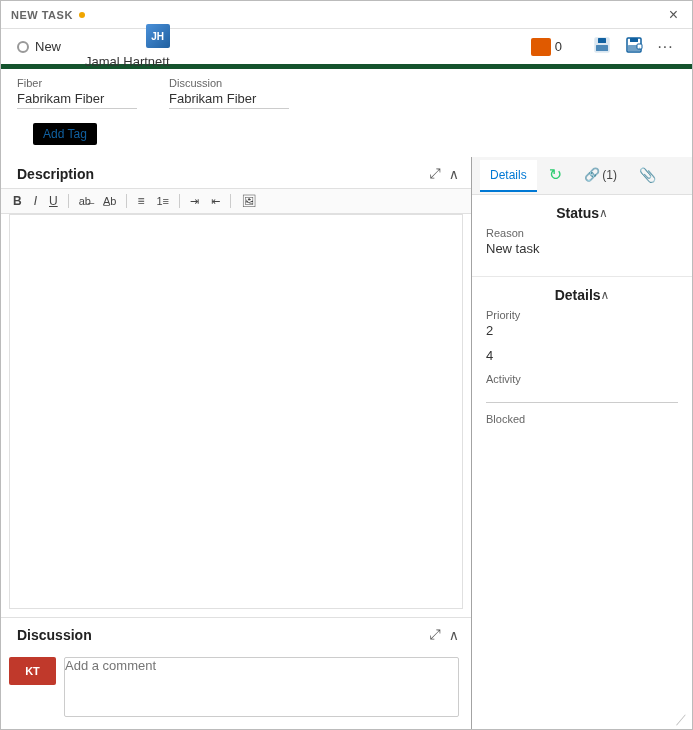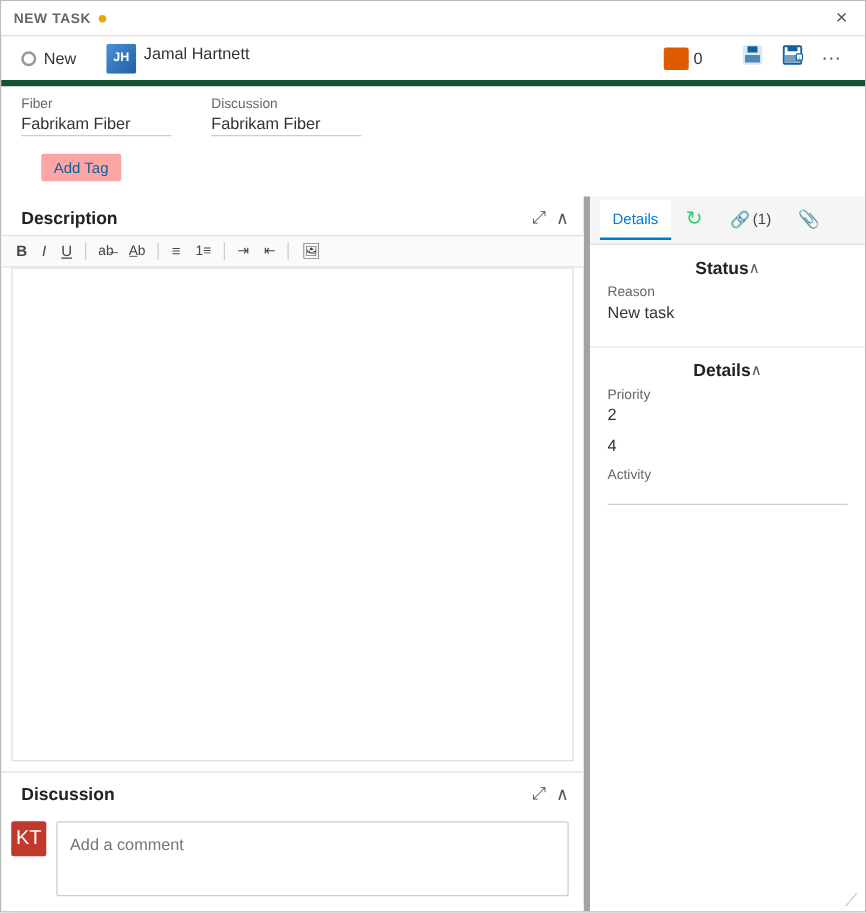--- a/index.html
+++ b/index.html
@@ -80,23 +80,24 @@
     }
     .status-dot {
       width: 12px;
       height: 12px;
       border-radius: 50%;
       border: 2px solid #999;
       background: #fff;
     }
     .assignee {
       display: flex;
-      align-items: flex-start;
+      align-items: flex-end;
       gap: 6px;
       margin-left: 8px;
+      flex-direction: column;
     }
     .avatar {
       width: 24px;
       height: 24px;
       border-radius: 2px;
       background: #2060a0;
       display: flex;
       align-items: center;
       justify-content: center;
       overflow: hidden;
@@ -154,38 +155,38 @@
     }
     .meta-field .value {
       font-size: 13px;
       color: #333;
       border-bottom: 1px solid #ccc;
       padding-bottom: 2px;
       min-width: 120px;
     }
     .add-tag-btn {
       margin: 6px 16px 6px 16px;
-      background: #fca5a5;
+      background: #000000;
       border: none;
       padding: 4px 10px;
       font-size: 12px;
       color: #1060a0;
       cursor: pointer;
       border-radius: 2px;
     }
     .main-content {
       display: flex;
       flex: 1;
       overflow: hidden;
     }
     .left-panel {
       flex: 1;
       display: flex;
       flex-direction: column;
-      border-right: 5px solid #a3a3a3;
+      border-right: 1px solid #a3a3a3;
       overflow: hidden;
     }
     .right-panel {
       width: 220px;
       display: flex;
       flex-direction: column;
       overflow: hidden;
     }
     .section-header {
       display: flex;
@@ -245,37 +246,37 @@
       border-top: 1px solid #e0e0e0;
       padding-bottom: 8px;
     }
     .discussion-input-row {
       display: flex;
       align-items: flex-start;
       padding: 8px 12px 4px 8px;
       gap: 8px;
     }
     .user-avatar-small {
-      width: 28px;
+      width: 47px;
       height: 28px;
       background: #c0392b;
       border-radius: 2px;
       display: flex;
       align-items: center;
       justify-content: center;
       color: white;
-      font-size: 16px;
-      font-weight: normal;
+      font-size: 11px;
+      font-weight: bold;
       flex-shrink: 0;
     }
     .comment-input {
       flex: 1;
       border: 1px solid #ccc;
       border-radius: 2px;
-      padding: 10px;
+      padding: 0;
       font-size: 13px;
       color: #999;
       min-height: 60px;
       resize: none;
       font-family: inherit;
     }
     
     .right-tabs {
       display: flex;
       border-bottom: 1px solid #e0e0e0;
@@ -497,20 +498,21 @@
           <div class="field-value">2</div>
         </div>
         <div class="field-group">
           <div class="field-value">4</div>
         </div>
         <div class="field-group">
           <div class="field-label">Activity</div>
           <div class="field-value" style="min-height:16px; border-bottom: 1px solid #ccc;"></div>
         </div>
         <div class="field-group" style="margin-top:10px;">
+          <div class="field-label">Blocked</div>
           <div class="field-value" style="min-height:16px;"></div>
         </div>
       </div>
 
     </div>
   </div>
 
   <div class="resize-handle">⟋</div>
 
 </div>

